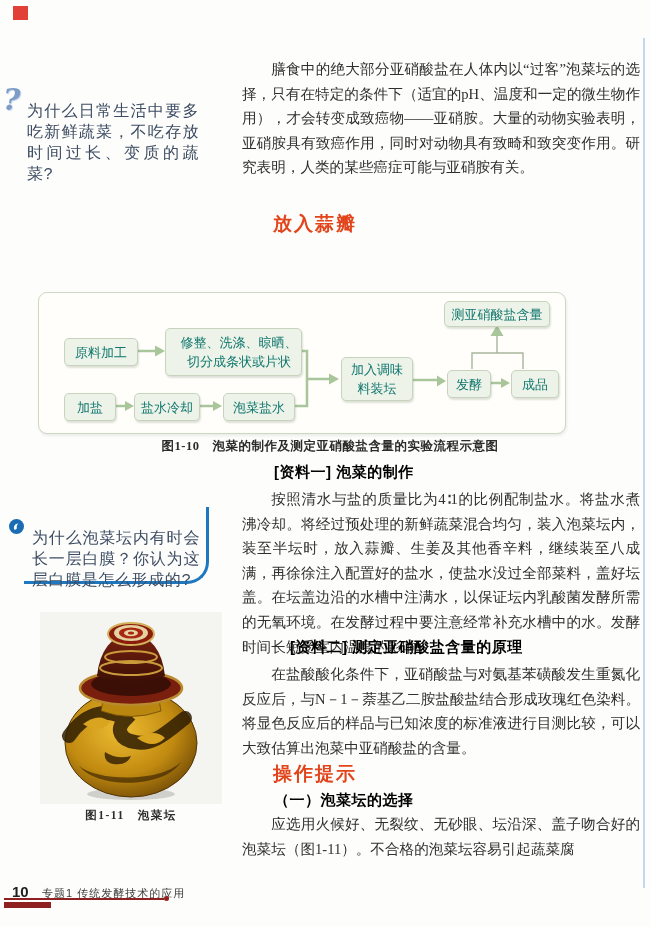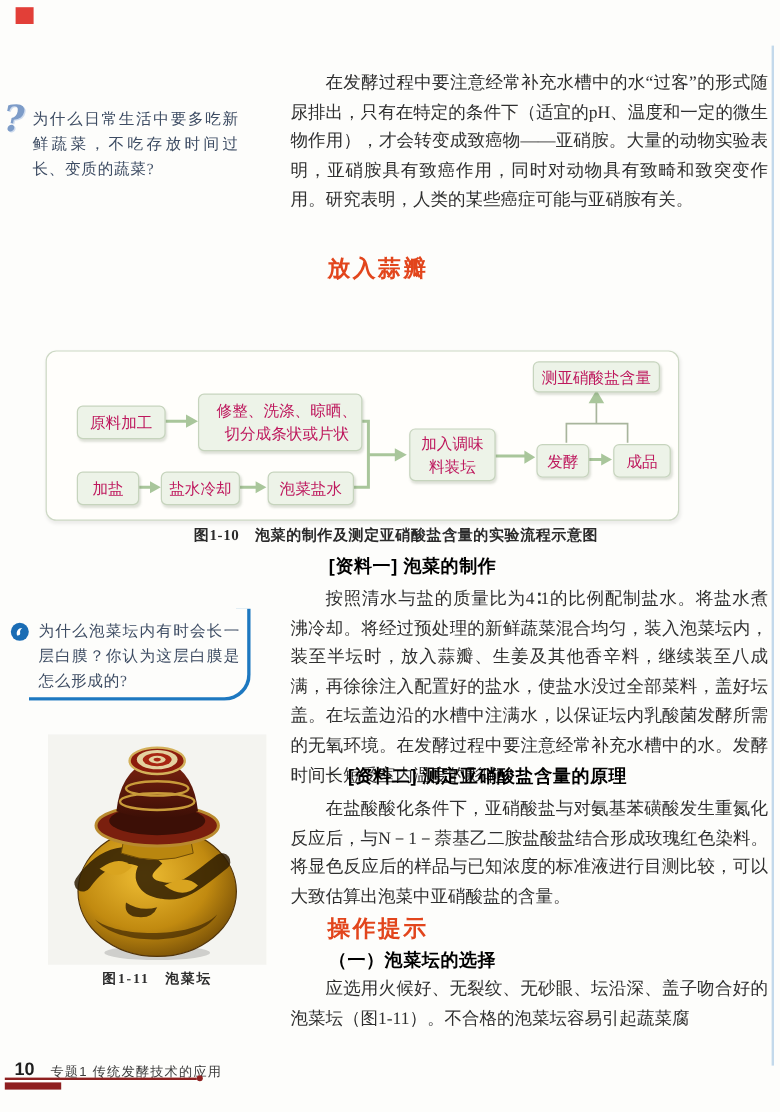--- a/index.html
+++ b/index.html
@@ -7,22 +7,22 @@
         font-family:"Liberation Serif",serif;color:#2f2f2f;}
   .abs{position:absolute;}
 
   
   .corner-mark{left:13px;top:6px;width:15px;height:14px;background:#e23f38;}
   .edge-line{left:643px;top:38px;width:2px;height:850px;background:#c3d9eb;}
 
   
   .q-icon1{left:3px;top:82px;font-size:30px;font-style:italic;color:#7d9cc8;
            font-family:"DejaVu Serif",serif;font-weight:bold;text-shadow:1px 1px 0 #cfdcee;}
-  .q-text{font-size:13px;line-height:21px;color:#3d4c63;text-align:justify;
-          letter-spacing:0.6px;font-family:Liberation Serif, serif;}
+  .q-text{font-size:16px;line-height:21px;color:#3d4c63;text-align:justify;
+          letter-spacing:0.6px;font-family:Liberation Mono, monospace;margin-top:14px;}
   .q1-text{left:27px;top:88px;width:172px;}
   .q2-bracket{left:24px;top:507px;width:182px;height:74px;border-right:3px solid #1d78c0;
               border-bottom:3px solid #1d78c0;border-bottom-right-radius:22px;}
   .q2-icon{left:9px;top:519px;width:15px;height:15px;border-radius:50%;background:#1a6cb4;
            display:flex;align-items:center;justify-content:center;}
   .q2-text{left:32px;top:515px;width:168px;}
 
   .fig11-panel{left:40px;top:612px;width:182px;height:192px;background:#f4f4f0;
                display:flex;align-items:flex-start;justify-content:center;}
   .fig11-caption{left:40px;top:808px;width:182px;text-align:center;font-size:11.5px;
@@ -44,21 +44,21 @@
   .p-mat2{top:662px;}
   .h-tips{left:273px;top:761px;}
   .h-tips-sub{left:274px;top:791px;}
   .p-tips{top:812px;}
 
   
   .flowchart{left:38px;top:292px;width:526px;height:140px;border:1.5px solid #ccd8c4;
              border-radius:9px;background:#fffefb;box-shadow:1px 2px 3px rgba(0,0,0,0.07);}
   .fnode{position:absolute;display:flex;align-items:center;justify-content:center;
          background:#edf3e8;border:1px solid #c6d4bd;border-radius:5px;
-         box-shadow:1px 2px 2px rgba(90,110,80,.20);font-size:13px;color:#be185d;
+         box-shadow:1px 2px 2px rgba(90,110,80,.20);font-size:13px;color:#0f766e;
          text-align:center;white-space:pre-line;line-height:19px;
          font-family:"Liberation Serif",serif;}
   .n-raw{left:25px;top:45px;width:72px;height:26px;}
   .n-trim{left:126px;top:35px;width:124px;height:46px;padding-left:11px;}
   .n-salt{left:25px;top:100px;width:50px;height:26px;}
   .n-cool{left:95px;top:100px;width:64px;height:26px;}
   .n-brine{left:184px;top:100px;width:70px;height:26px;}
   .n-season{left:302px;top:64px;width:70px;height:42px;}
   .n-ferment{left:408px;top:77px;width:42px;height:26px;}
   .n-product{left:472px;top:77px;width:46px;height:26px;}
@@ -124,21 +124,21 @@
       <ellipse cx="78" cy="45" rx="26" ry="6" fill="none" stroke="#c99b3a" stroke-width="2"></ellipse>
       <ellipse cx="78" cy="22" rx="23" ry="11" fill="#8c1c0c" stroke="#d3b05a" stroke-width="2"></ellipse>
       <ellipse cx="78" cy="21" rx="17" ry="8" fill="#e4d2a0"></ellipse>
       <ellipse cx="78" cy="21" rx="12" ry="5.5" fill="#a82612"></ellipse>
       <ellipse cx="78" cy="21" rx="7" ry="3.2" fill="#e4d2a0"></ellipse>
       <ellipse cx="78" cy="21" rx="3" ry="1.5" fill="#a82612"></ellipse>
     </svg>
   </div>
   <div class="abs fig11-caption">图1-11　泡菜坛</div>
 
-  <div class="abs body-par p-intro">在发酵过程中要注意经常补充水槽中的水“过客”的形式随尿排出，只有在特定的条件下（适宜的pH、温度和一定的微生物作用），才会转变成致癌物——亚硝胺。大量的动物实验表明，亚硝胺具有致癌作用，同时对动物具有致畸和致突变作用。研究表明，人类的某些癌症可能与亚硝胺有关。</div>
+  <div class="abs body-par p-intro">膳食中的绝大部分亚硝酸盐在人体内以“过客”泡菜坛的选择，只有在特定的条件下（适宜的pH、温度和一定的微生物作用），才会转变成致癌物——亚硝胺。大量的动物实验表明，亚硝胺具有致癌作用，同时对动物具有致畸和致突变作用。研究表明，人类的某些癌症可能与亚硝胺有关。</div>
 
   <div class="abs h-red h-exp">放入蒜瓣</div>
 
   <div class="abs flowchart">
     <svg class="connectors" width="526" height="140" viewBox="0 0 526 140">
       <g stroke="#a9c69b" stroke-width="2.5" fill="none">
         <path d="M99 58 H118"></path>
         <path d="M77 113 H87"></path>
         <path d="M161 113 H176"></path>
         <path d="M252 58 H268 V113 H256"></path>

